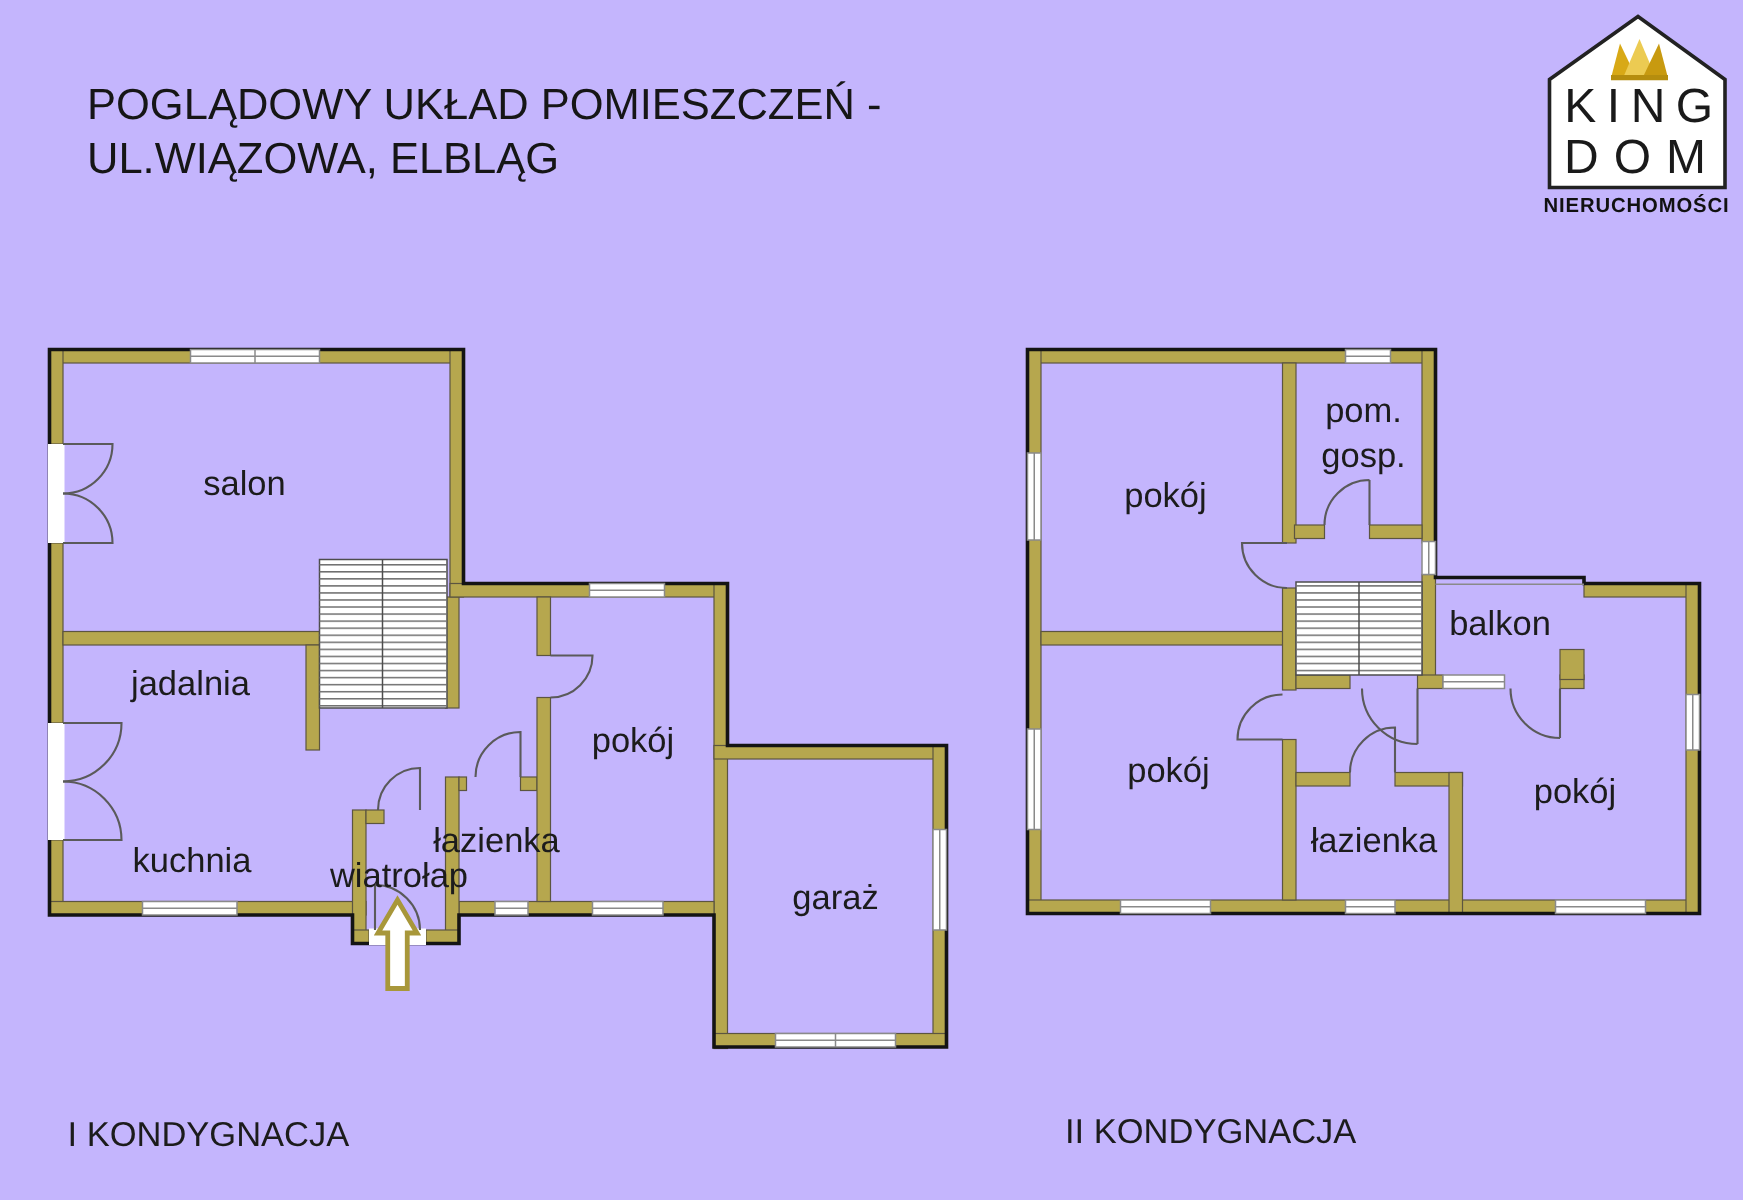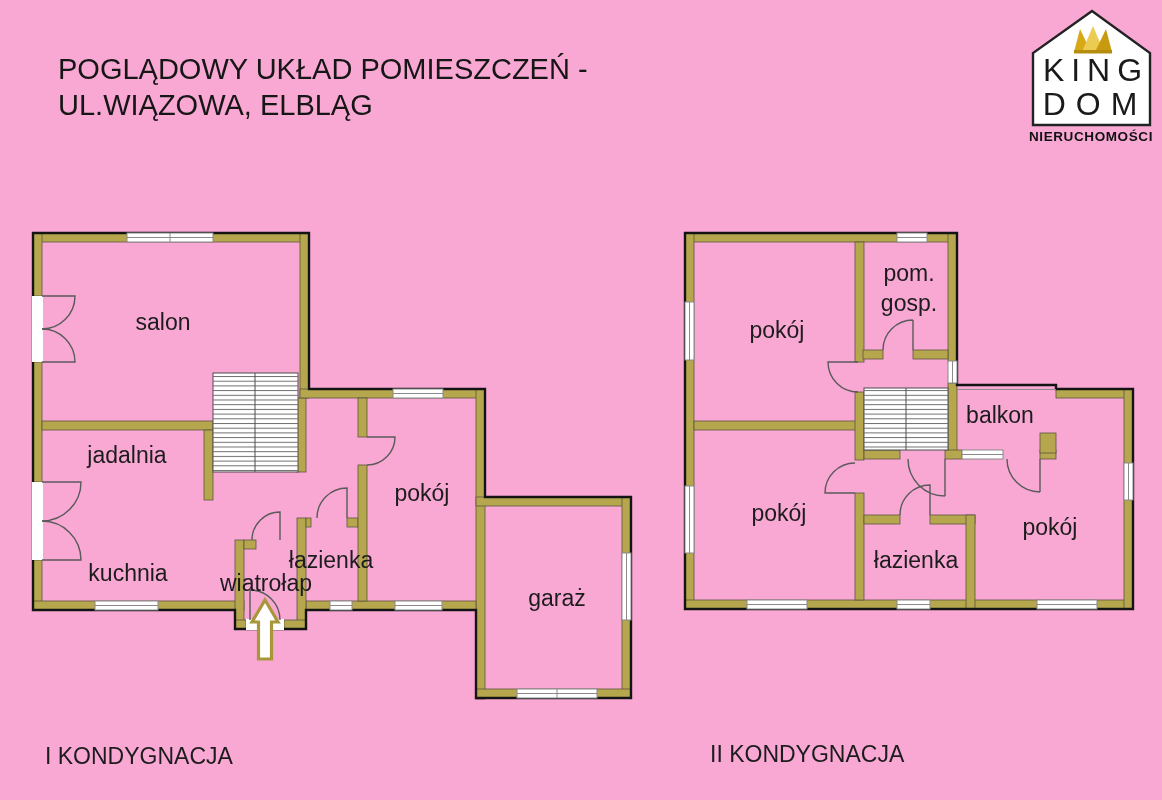--- a/index.html
+++ b/index.html
@@ -1,16 +1,16 @@
 <!DOCTYPE html>
 <html><head>
 <meta charset="utf-8">
 <style>
   html,body{margin:0;padding:0;background:#ffffff;}
-  #stage{position:relative;width:1162px;height:800px;background:#f9a8d4;overflow:hidden;
+  #stage{position:relative;width:1162px;height:800px;background:#c4b5fd;overflow:hidden;
          font-family:"Liberation Sans", sans-serif;}
   svg{position:absolute;left:0;top:0;}
   .wall{fill:#b6a74e;stroke:#5c5540;stroke-width:0.8;}
   .outline{fill:none;stroke:#141414;stroke-width:2.4;stroke-linejoin:miter;}
   .win{fill:#ffffff;stroke:#8a8a8a;stroke-width:1;}
   .winline{stroke:#8a8a8a;stroke-width:1;fill:none;}
   .gap{fill:#ffffff;stroke:none;}
   .arc{fill:none;stroke:#5a5a5a;stroke-width:1.4;}
   .stairbox{fill:#ffffff;stroke:#4d4d4d;stroke-width:1;}
   .stairline{stroke:#4d4d4d;stroke-width:1;fill:none;}

